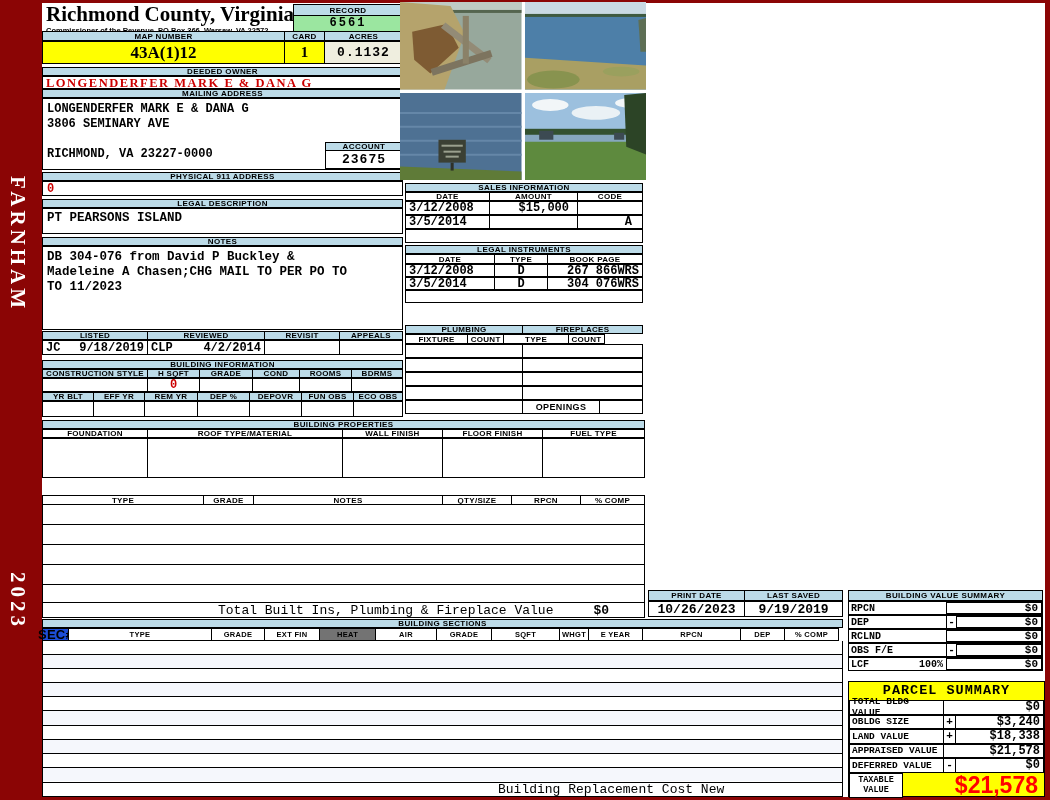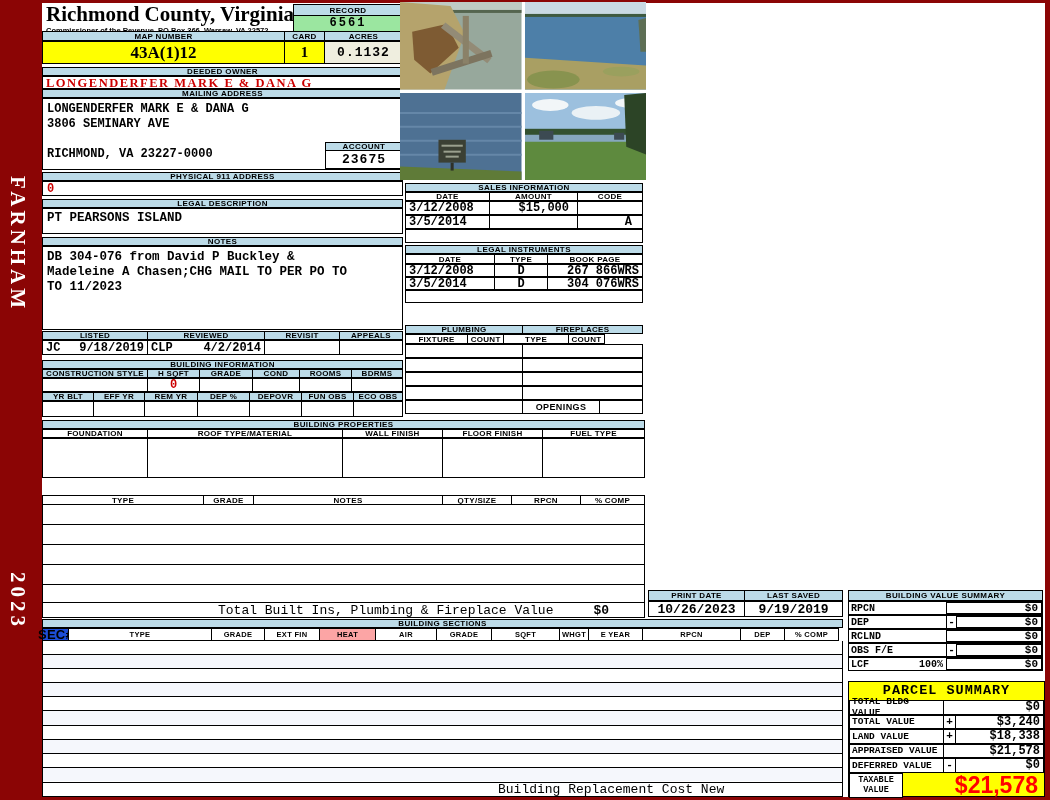--- a/index.html
+++ b/index.html
@@ -308,21 +308,21 @@
     <div class="cell ctr val" style="width:97px;font-size:13px;">10/26/2023</div>
     <div class="cell ctr val" style="width:98px;font-size:13px;">9/19/2019</div>
   </div>
 
   <div class="abs bar" style="left:42px;top:619px;width:801px;height:9px;">BUILDING SECTIONS</div>
   <div class="abs row" style="left:42px;top:628px;width:801px;height:13px;">
     <div class="hdr" style="width:27px;background:#1d4ed8;font-size:13px;">SEC#</div>
     <div class="hdr" style="width:143px;background:#fff;font-size:7.5px;">TYPE</div>
     <div class="hdr" style="width:53px;background:#fff;font-size:7.5px;">GRADE</div>
     <div class="hdr" style="width:55px;background:#fff;font-size:7.5px;">EXT FIN</div>
-    <div class="hdr" style="width:56px;background:#fca5a5;font-size:7.5px;">HEAT</div>
+    <div class="hdr" style="width:56px;background:#737373;font-size:7.5px;">HEAT</div>
     <div class="hdr" style="width:61px;background:#fff;font-size:7.5px;">AIR</div>
     <div class="hdr" style="width:55px;background:#fff;font-size:7.5px;">GRADE</div>
     <div class="hdr" style="width:68px;background:#fff;font-size:7.5px;">SQFT</div>
     <div class="hdr" style="width:29px;background:#fff;font-size:7.5px;">WHGT</div>
     <div class="hdr" style="width:54px;background:#fff;font-size:7.5px;">E YEAR</div>
     <div class="hdr" style="width:98px;background:#fff;font-size:7.5px;">RPCN</div>
     <div class="hdr" style="width:44px;background:#fff;font-size:7.5px;">DEP</div>
     <div class="hdr" style="width:54px;background:#fff;font-size:7.5px;">% COMP</div>
   </div>
   <div class="abs" style="left:42px;top:641px;width:801px;height:141px;border-left:1px solid #000;border-right:1px solid #000;background:#fff;">
@@ -369,21 +369,21 @@
     </div>
   </div>
 
   <div class="abs" style="left:848px;top:681px;width:197px;height:116px;background:#FFFF00;border:1px solid #000;">
     <div style="height:18px;font:bold 13.5px 'Liberation Mono',monospace;letter-spacing:1px;text-align:center;line-height:18px;">PARCEL SUMMARY</div>
     <div class="row" style="height:14.5px;">
       <div class="cell" style="width:95px;font:bold 9.5px 'Liberation Mono',monospace;padding-left:2px;">TOTAL BLDG VALUE</div>
       <div class="cell rt" style="width:100px;font:bold 12px 'Liberation Mono',monospace;padding-right:3px;">$0</div>
     </div>
     <div class="row" style="height:14.5px;">
-      <div class="cell" style="width:95px;font:bold 9.5px 'Liberation Mono',monospace;padding-left:2px;">TOTAL VALUE</div>
+      <div class="cell" style="width:95px;font:bold 9.5px 'Liberation Mono',monospace;padding-left:2px;">OBLDG SIZE</div>
       <div class="cell" style="width:12px;font:bold 11px 'Liberation Mono',monospace;justify-content:center;">+</div>
       <div class="cell rt" style="width:88px;font:bold 12px 'Liberation Mono',monospace;padding-right:3px;">$3,240</div>
     </div>
     <div class="row" style="height:14.5px;">
       <div class="cell" style="width:95px;font:bold 9.5px 'Liberation Mono',monospace;padding-left:2px;">LAND VALUE</div>
       <div class="cell" style="width:12px;font:bold 11px 'Liberation Mono',monospace;justify-content:center;">+</div>
       <div class="cell rt" style="width:88px;font:bold 12px 'Liberation Mono',monospace;padding-right:3px;">$18,338</div>
     </div>
     <div class="row" style="height:14.5px;">
       <div class="cell" style="width:95px;font:bold 9.5px 'Liberation Mono',monospace;padding-left:2px;">APPRAISED VALUE</div>

